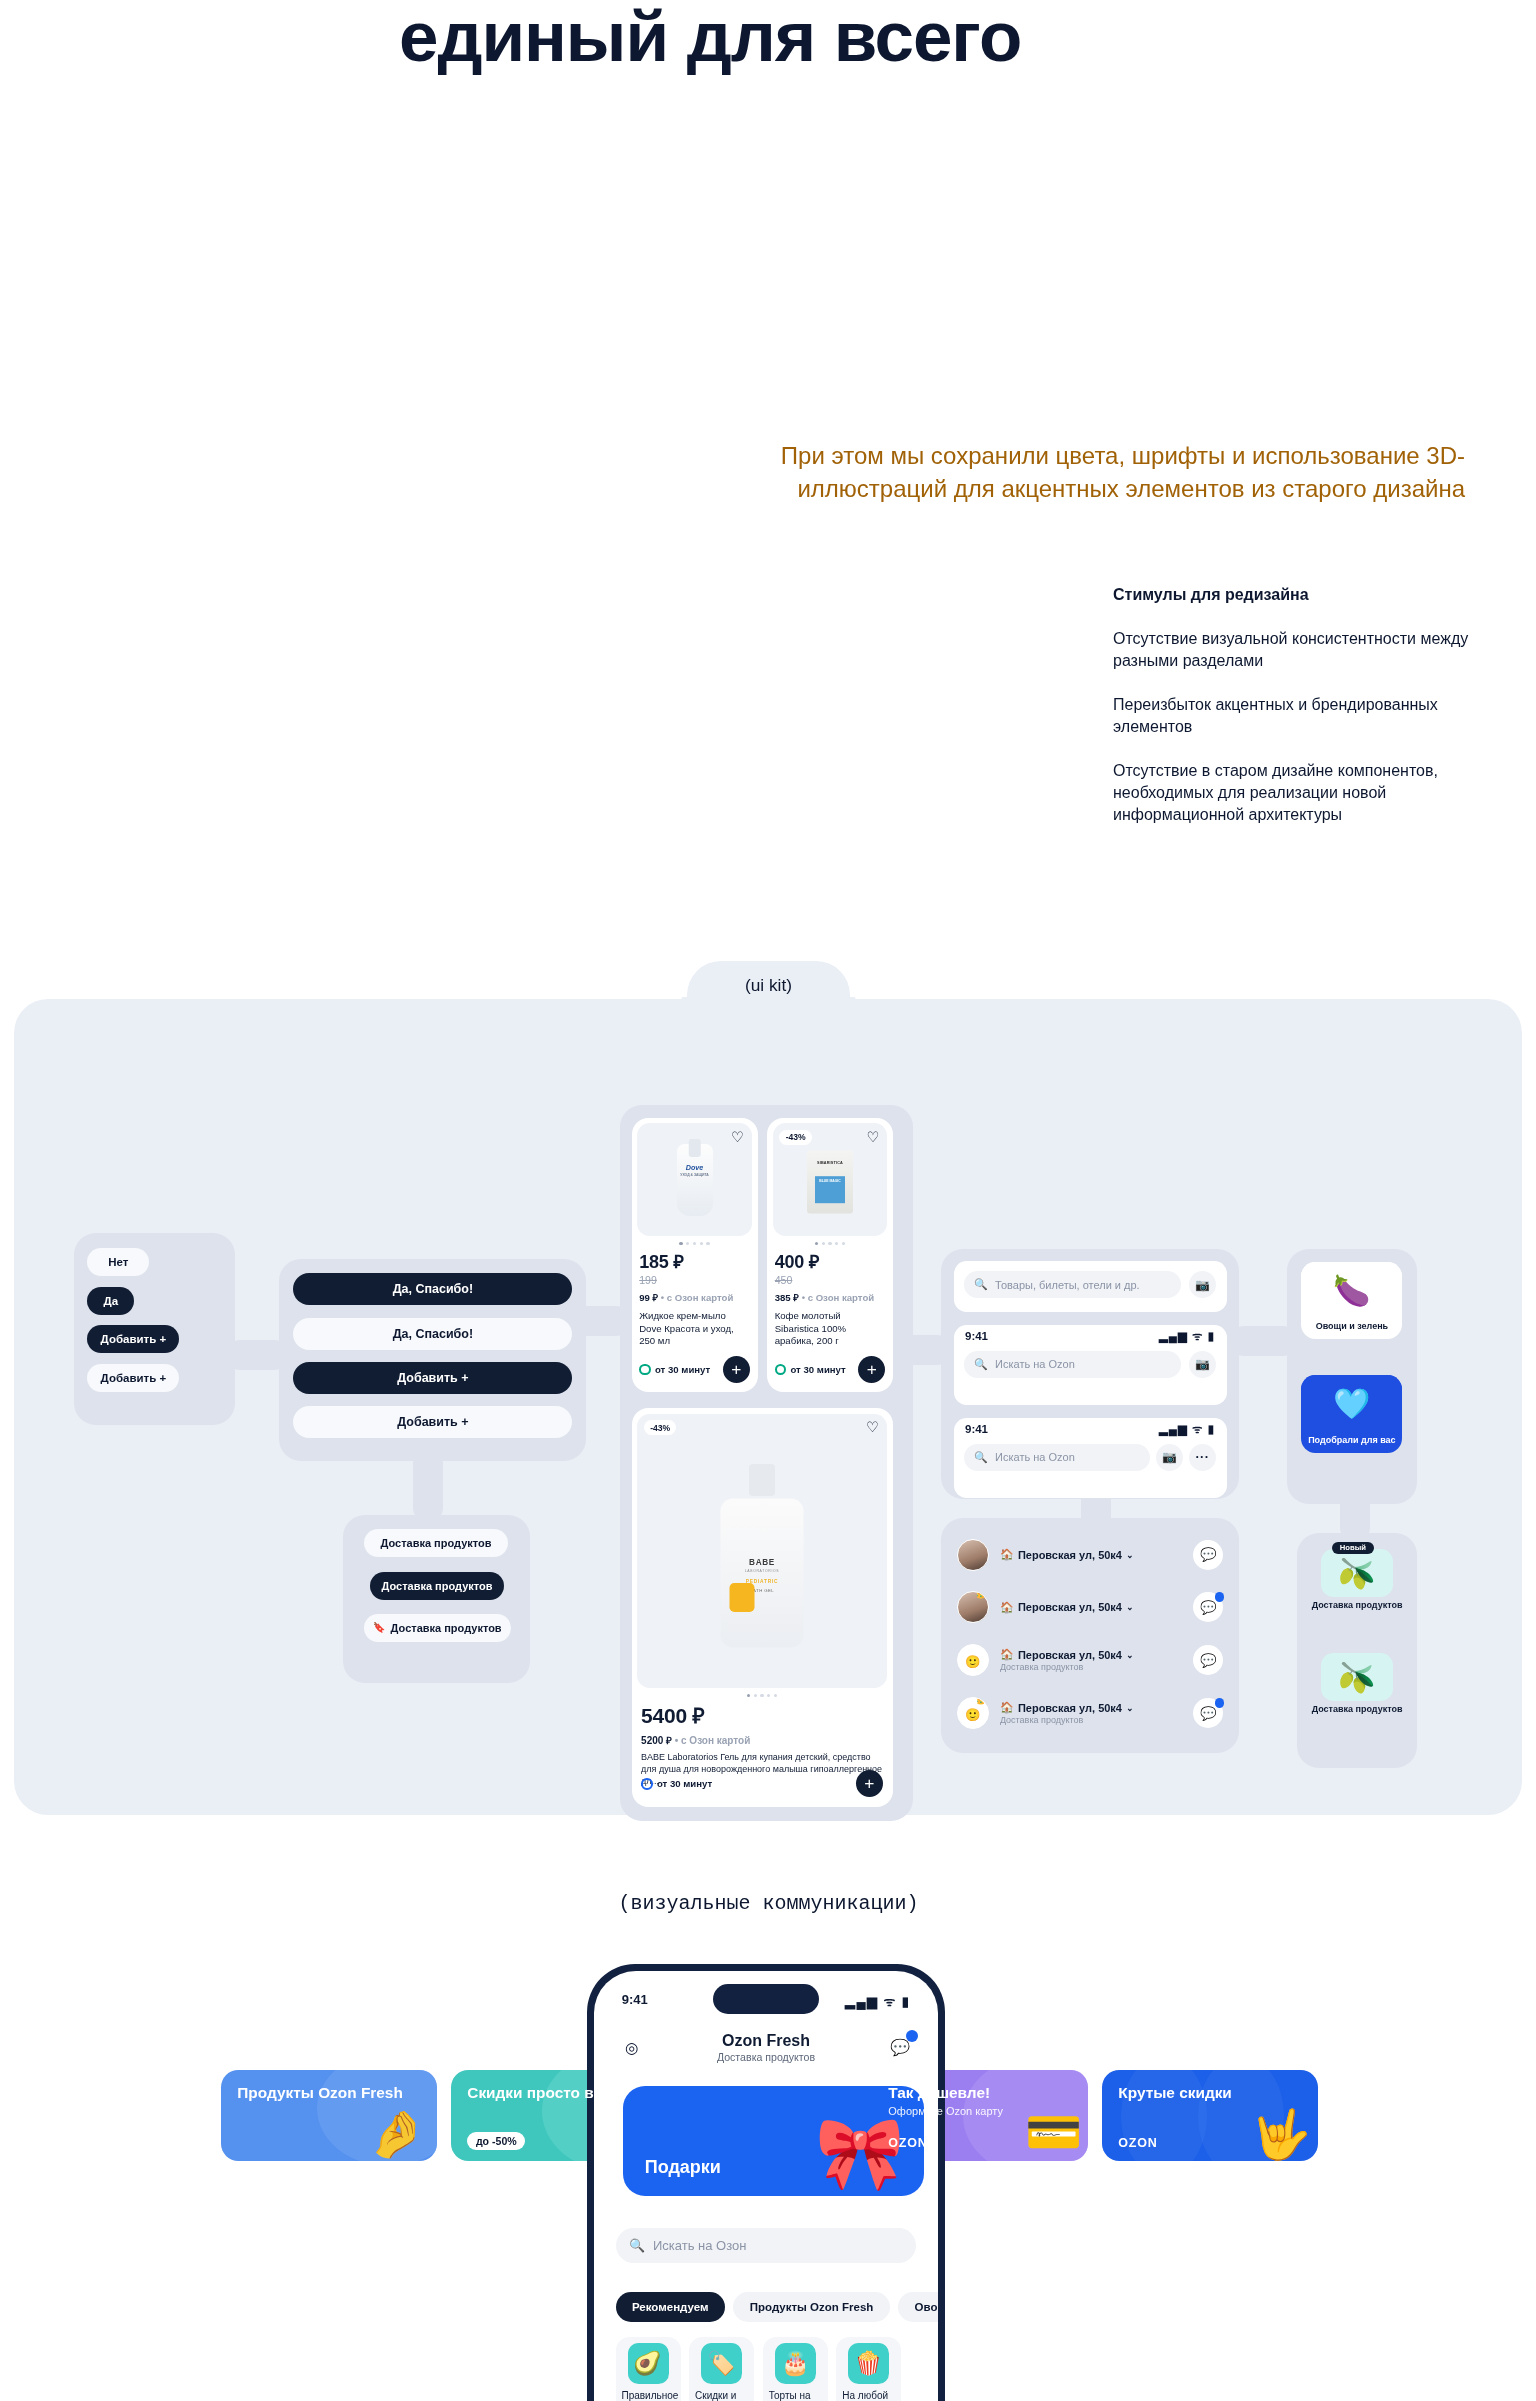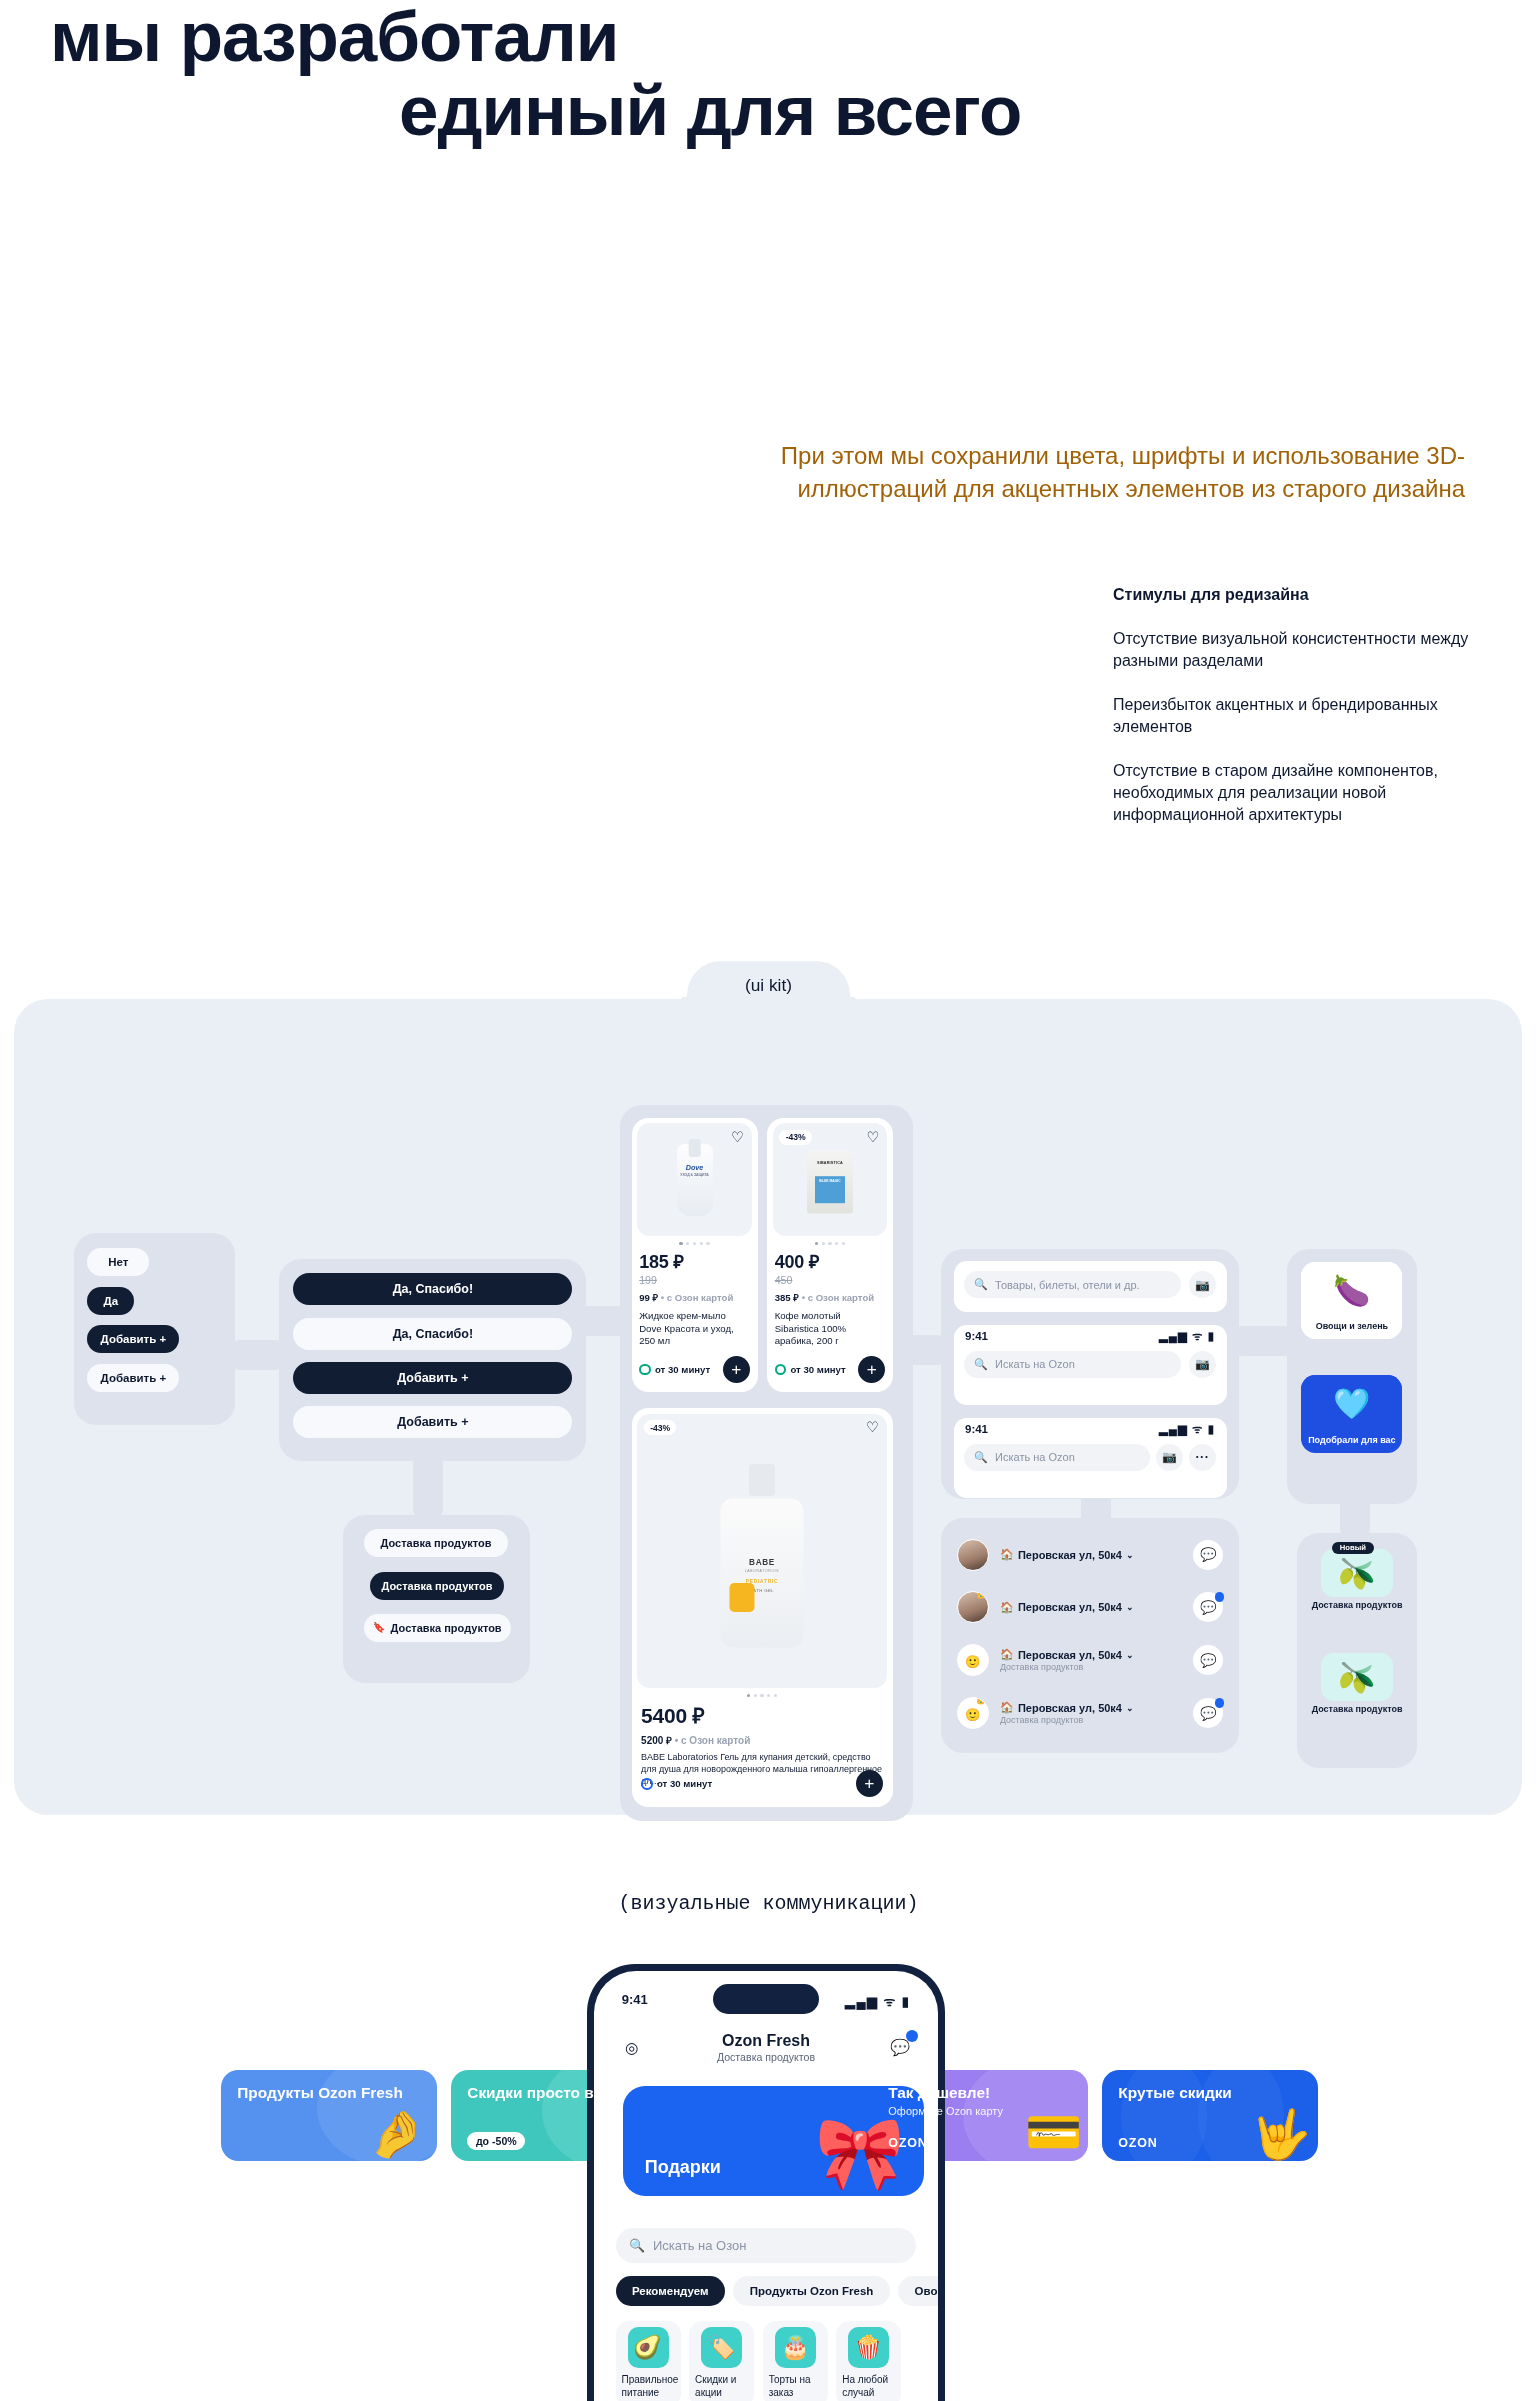--- a/index.html
+++ b/index.html
@@ -166,21 +166,21 @@
   #ph-gift { position:absolute; left:29px; top:115px; width:301px; height:110px;
              border-radius:22px; background:#1b63f1; overflow:hidden; }
   #ph-gift .gt { position:absolute; left:22px; bottom:17.3px; color:#fff; font-size:18px; font-weight:700; }
   #ph-lower { position:absolute; left:0; top:240px; width:100%; background:#fff;
               border-radius:25px 25px 0 0; padding:17.3px 22px 0; }
   #ph-search { display:flex; align-items:center; gap:7.7px; background:#f1f3f7;
                border-radius:480px; height:35px; padding:0 13.4px; font-size:13px; color:#8b94a6;}
   #ph-chips { display:flex; gap:8.6px; margin-top:13.4px; }
   #ph-chips .chip { border-radius:480px; height:30px; padding:0 16.3px; display:flex;
                     align-items:center; font-size:11.5px; font-weight:700; white-space:nowrap;
-                    background:#f1f3f7; color:#0d1830; flex:none;}
+                    background:#f1f3f7; color:#0d1830; flex:none;margin-top:16px;}
   #ph-chips .chip.active { background:#111d33; color:#fff; }
   #ph-cats { display:flex; gap:8.6px; margin-top:14.4px; }
   #ph-cats .cat { width:65px; background:#f4f6f9; border-radius:13.4px; padding:6.7px 5.8px 7.7px;
                   flex:none; }
   #ph-cats .cat .ci { width:41px; height:41px; border-radius:10.6px; background:#3fd0c9;
                       display:flex; align-items:center; justify-content:center; font-size:23px;
                       margin:0 auto; }
   #ph-cats .cat .cl { font-size:10px; line-height:1.24; margin-top:5.8px; }
 
   
@@ -196,21 +196,20 @@
   #bn2 { left:451px; top:2070px; background:#3fc7bd; }
   #bn3 { left:872px; top:2070px; background:#9b7ef0; }
   #bn4 { left:1102px; top:2070px; background:#1c5fe8; }
 
   .blob { position:absolute; border-radius:50%; opacity:.35; }
 </style>
 </head>
 <body>
 
 <div class="abs" id="hero-heading">
-  <div class="h-line h-l1">мы разработали</div>
   <div class="h-line h-l2">единый для всего</div>
 </div>
 
 <div class="abs" id="hero-sub">
   <p>При этом мы сохранили цвета, шрифты и использование 3D-иллюстраций для акцентных элементов из старого дизайна</p>
 </div>
 
 <div class="abs" id="redesign-block">
   <div class="rb-title">Стимулы для редизайна</div>
   <div class="rb-item">Отсутствие визуальной консистентности между разными разделами</div>

